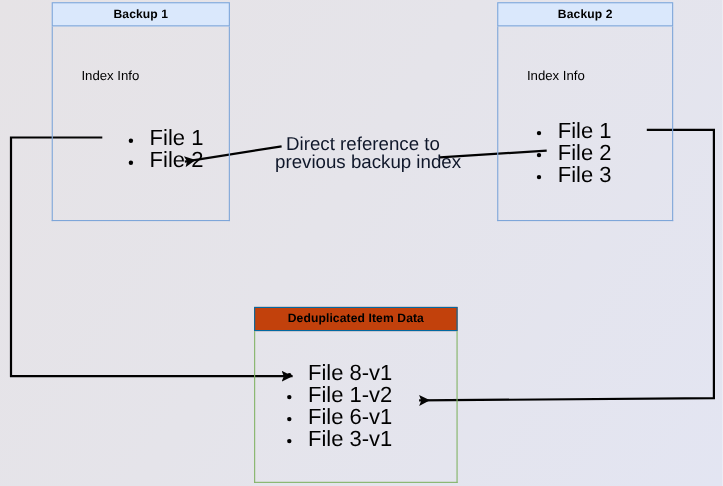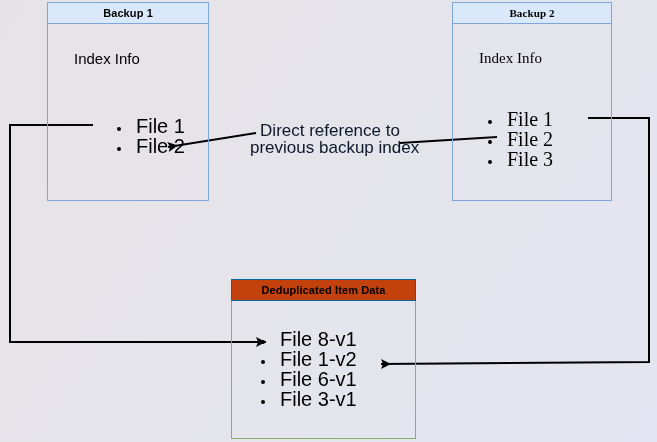--- a/index.html
+++ b/index.html
@@ -70,22 +70,22 @@
   .box.green .box-body {
     background: rgba(255,255,255,0.02);
     border: 1px solid #82b366;
     border-top: none;
   }
 
   
   .index-title {
     position: absolute;
     left: 26px;
-    top: 26px;
-    font-size: 15px;
+    top: 38px;
+    font-size: 12px;
     color: #000000;
   }
   ul.file-list {
     position: absolute;
     margin: 0;
     padding: 0 0 0 22px;
     list-style: disc;
     font-size: 20px;
     color: #000000;
   }
@@ -140,21 +140,21 @@
     <div class="box-header">Backup 1</div>
     <div class="box-body">
       <div class="index-title">Index Info</div>
       <ul class="file-list" id="backup1-list">
         <li>File 1</li>
         <li>File 2</li>
       </ul>
     </div>
   </div>
 
-  <div class="box blue" id="backup2" style="left:452px; top:2px; width:160px; height:199px;font-family:Liberation Serif, serif;">
+  <div class="box blue" id="backup2" style="left:452px; top:2px; width:160px; height:199px;">
     <div class="box-header">Backup 2</div>
     <div class="box-body">
       <div class="index-title">Index Info</div>
       <ul class="file-list" id="backup2-list">
         <li>File 1</li>
         <li>File 2</li>
         <li>File 3</li>
       </ul>
     </div>
   </div>

